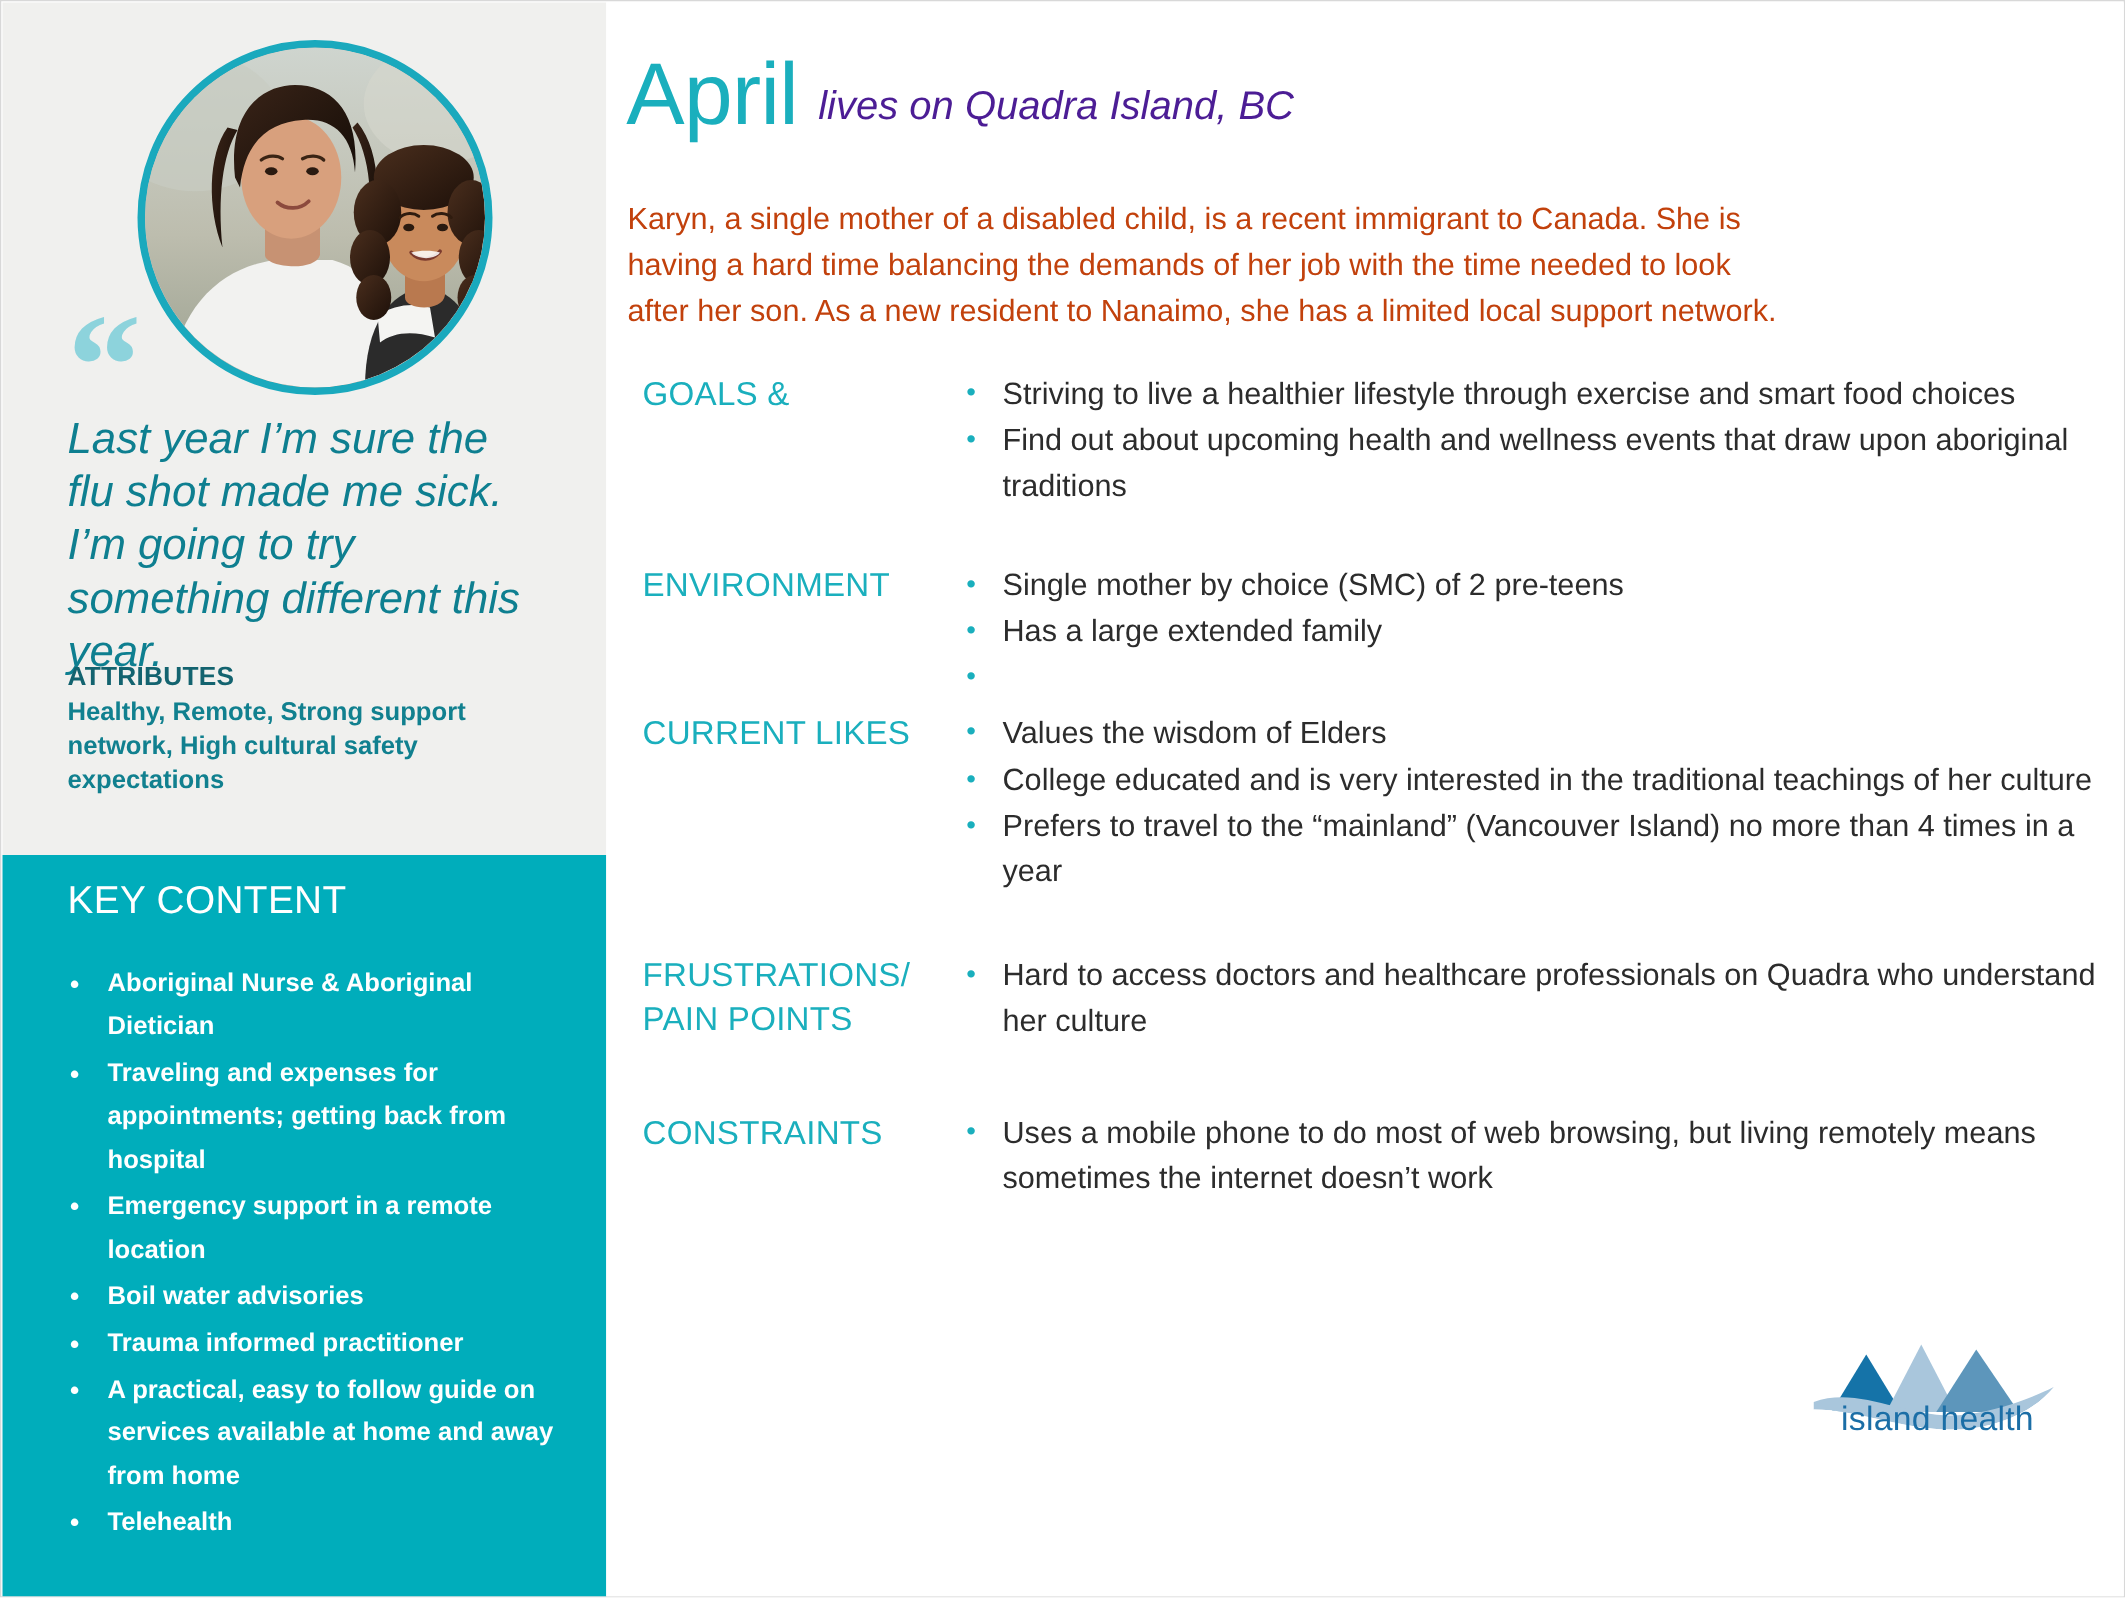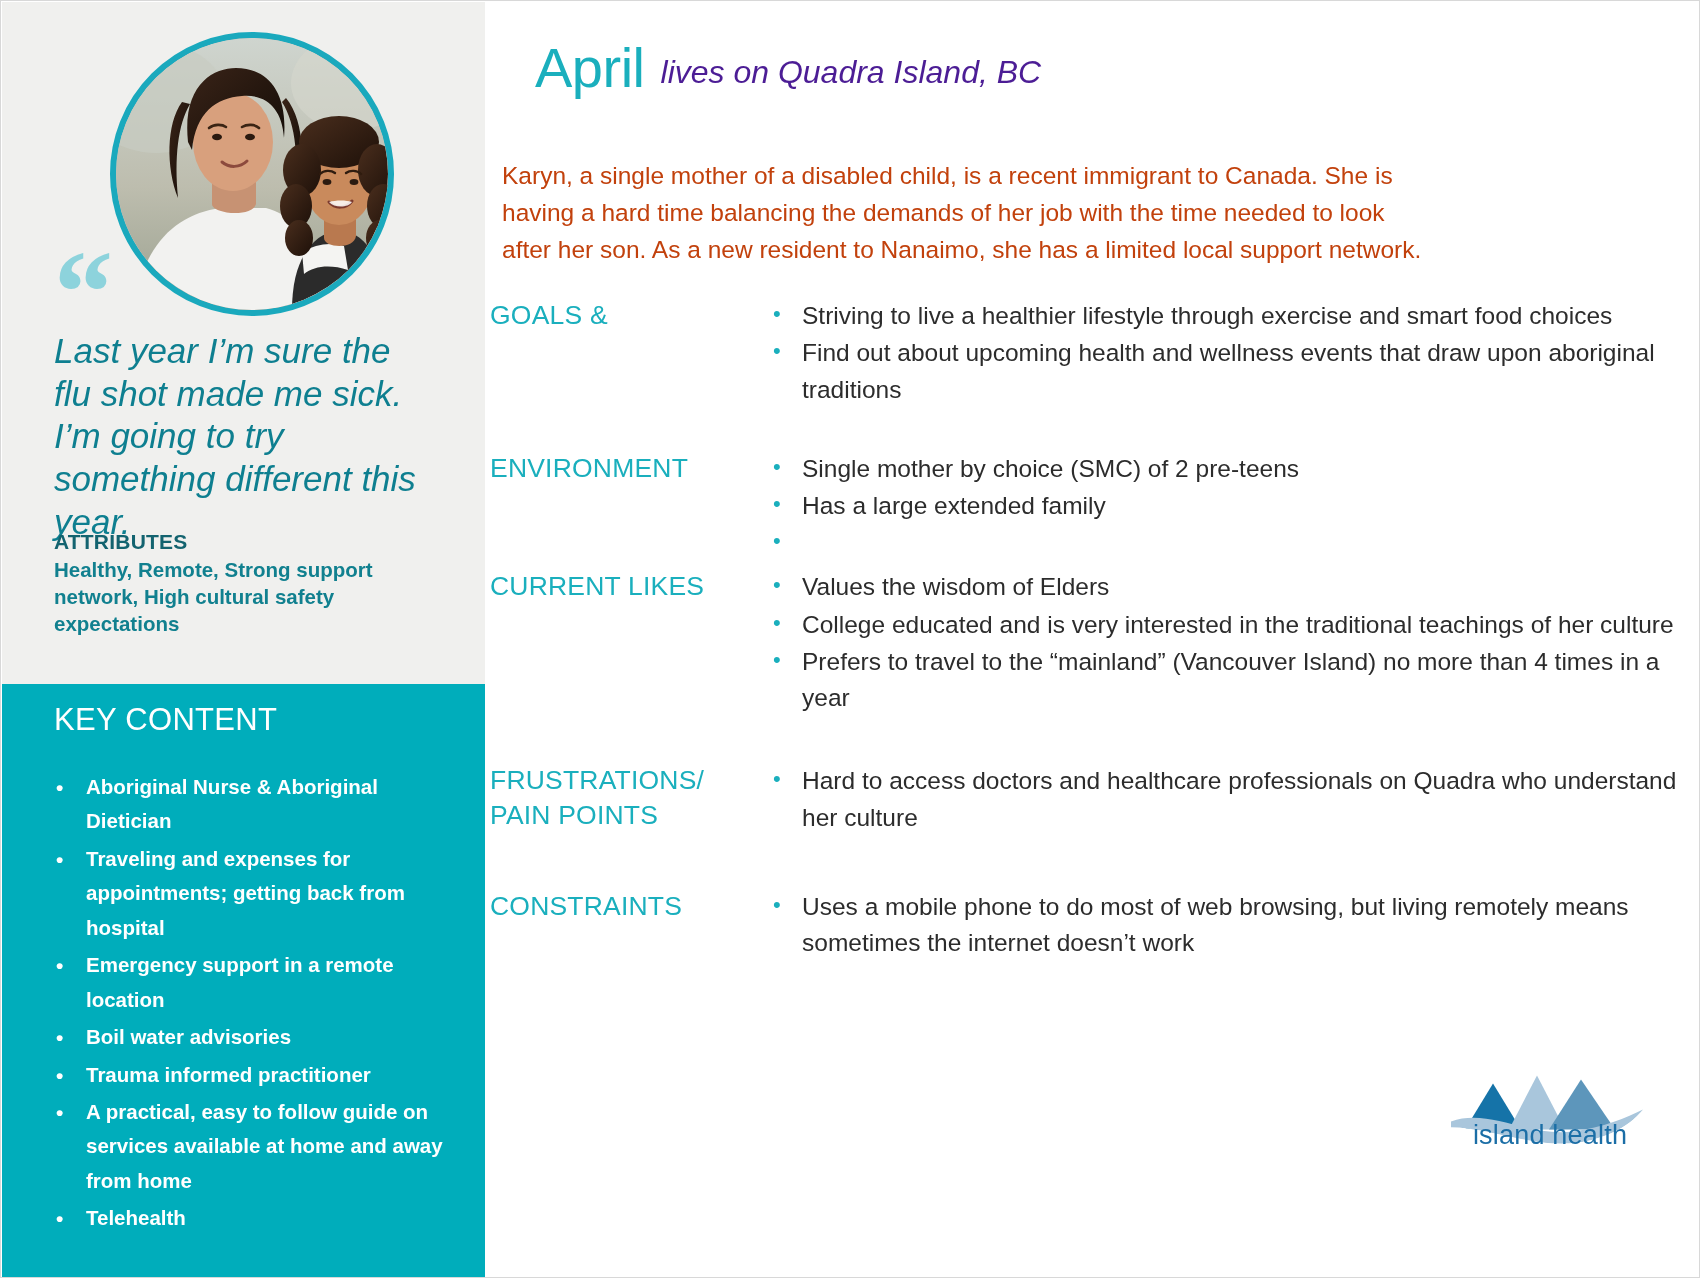--- a/index.html
+++ b/index.html
@@ -164,26 +164,25 @@
   }
 
   .title-row {
     position: absolute;
     left: 16px;
     top: 38px;
     display: flex;
     align-items: baseline;
   }
   .title-name {
-    font-size: 56px;
+    font-size: 70px;
     line-height: 1;
     color: #1aafbd;
     font-weight: 400;
     letter-spacing: -0.5px;
-    margin-left: 34px;
   }
   .title-sub {
     font-size: 32px;
     font-style: italic;
     color: #4c1d95;
     margin-left: 16px;
     font-weight: 400;
     position: relative;
     top: -4px;
   }
@@ -204,21 +203,21 @@
     top: 296px;
     width: 1215px;
   }
   .section {
     position: relative;
     display: flex;
     margin-bottom: 0px;
   }
   .section-label {
     flex: 0 0 280px;
-    padding-left: 5px;
+    padding-left: 29px;
     box-sizing: border-box;
     color: #1aafbd;
     font-size: 26.5px;
     line-height: 1.33;
     letter-spacing: 0.2px;
   }
   .section-body {
     flex: 1 1 auto;
     padding-left: 4px;
   }

